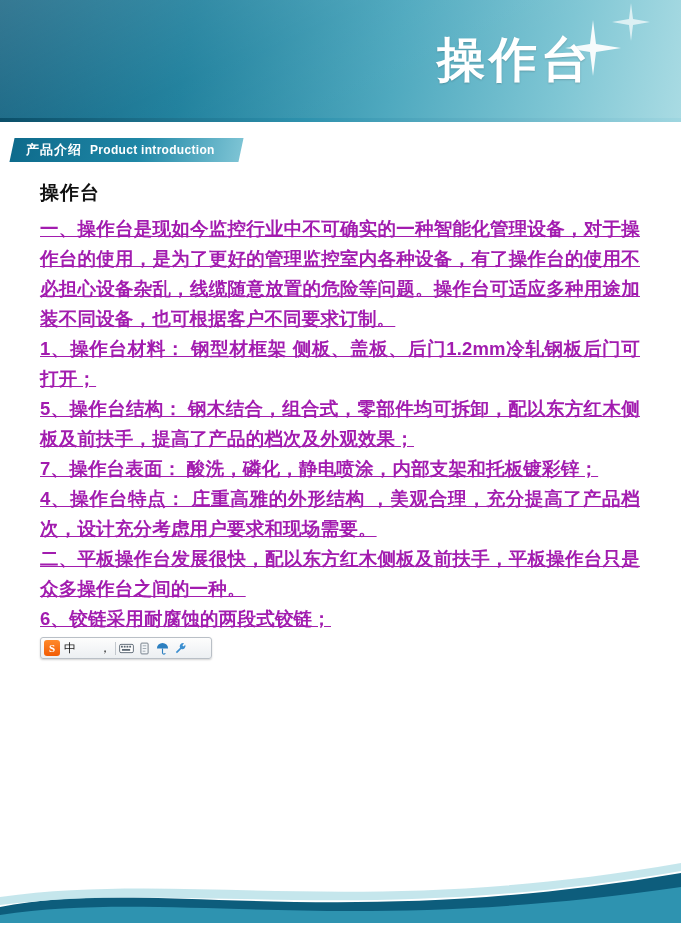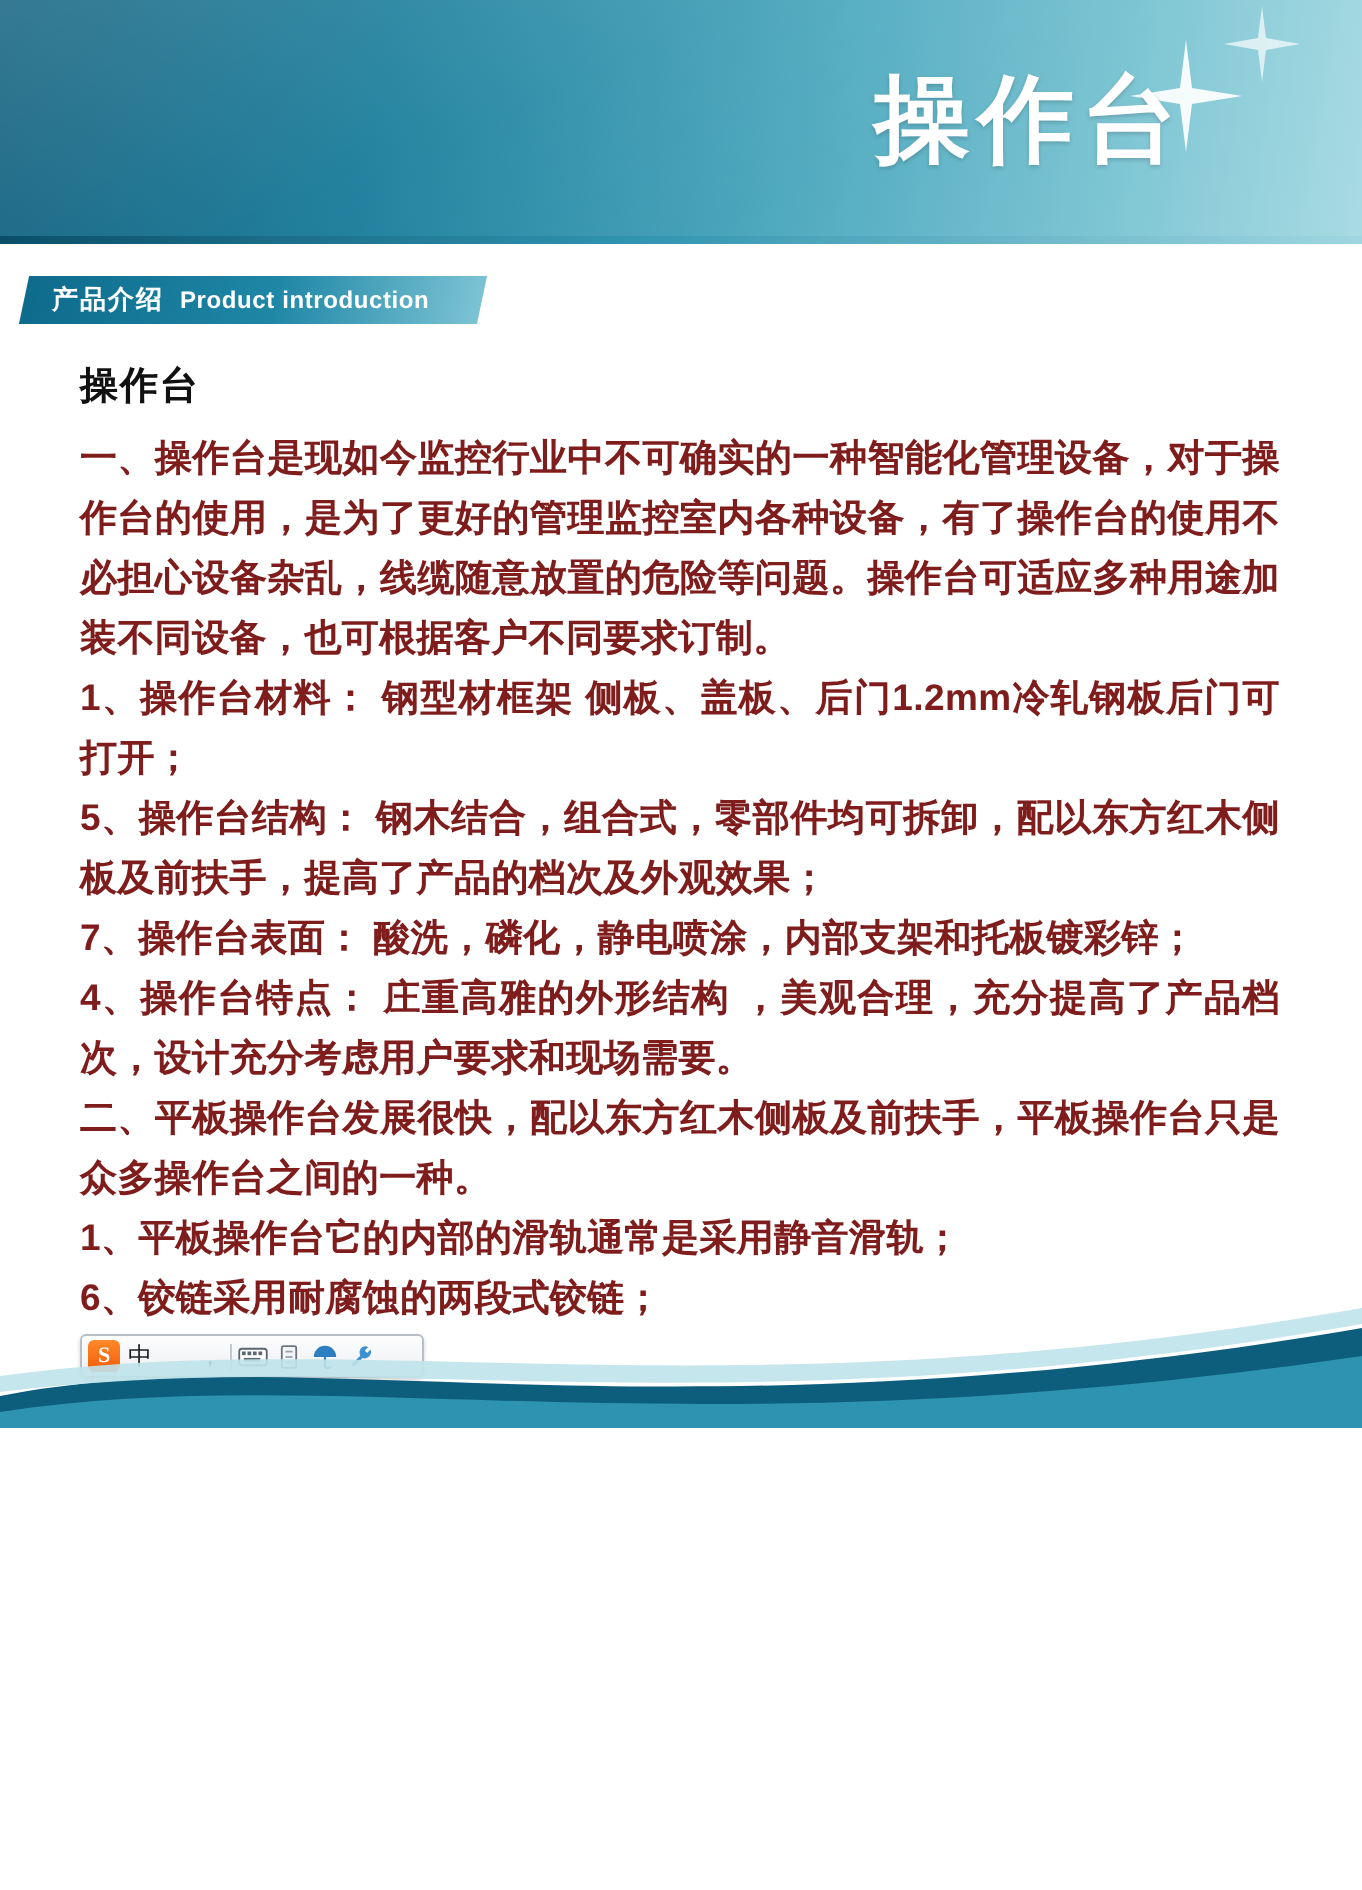--- a/index.html
+++ b/index.html
@@ -6,21 +6,21 @@
   html, body {
     width: 681px;
     height: 945px;
     overflow: hidden;
     font-family: "Liberation Sans", sans-serif;
     background: #ffffff;
   }
   .page {
     position: relative;
     width: 681px;
-    height: 714px;
+    height: 923px;
     background: #ffffff;
     overflow: hidden;
   }
 
   
   .header {
     position: absolute;
     left: 0; top: 0;
     width: 681px;
     height: 122px;
@@ -102,25 +102,26 @@
   .doc-title {
     font-size: 19px;
     font-weight: bold;
     color: #111111;
     margin-bottom: 8px;
     letter-spacing: 1px;
   }
   .para {
     font-size: 18.5px;
     line-height: 30px;
-    color: #7f1d1d;
+    color: #a21caf;
     font-weight: bold;
     letter-spacing: .2px;
     text-align: justify;
     text-justify: inter-ideograph;
+    text-decoration: underline;
   }
 
   
   .ime-line {
     position: relative;
     padding-left: 176px;
   }
 
   
   .ime-bar {
@@ -212,21 +213,20 @@
   <div class="content">
 
     <div class="doc-title">操作台</div>
 
     <p class="para">一、操作台是现如今监控行业中不可确实的一种智能化管理设备，对于操作台的使用，是为了更好的管理监控室内各种设备，有了操作台的使用不必担心设备杂乱，线缆随意放置的危险等问题。操作台可适应多种用途加装不同设备，也可根据客户不同要求订制。</p>
     <p class="para">1、操作台材料：  钢型材框架 侧板、盖板、后门1.2mm冷轧钢板后门可打开；</p>
     <p class="para">5、操作台结构：  钢木结合，组合式，零部件均可拆卸，配以东方红木侧板及前扶手，提高了产品的档次及外观效果；</p>
     <p class="para">7、操作台表面：  酸洗，磷化，静电喷涂，内部支架和托板镀彩锌；</p>
     <p class="para">4、操作台特点：  庄重高雅的外形结构 ，美观合理，充分提高了产品档次，设计充分考虑用户要求和现场需要。</p>
     <p class="para">二、平板操作台发展很快，配以东方红木侧板及前扶手，平板操作台只是众多操作台之间的一种。</p>
-    <p class="para">1、平板操作台它的内部的滑轨通常是采用静音滑轨；</p>
     <p class="para">6、铰链采用耐腐蚀的两段式铰链；</p>
 
     <div class="ime-line">
 
       <div class="ime-bar">
         <span class="ime-logo">S</span>
         <span class="ime-item">中</span>
 
         <span class="ime-icon">
           <svg viewBox="0 0 14 14" width="13" height="13" aria-hidden="true">

